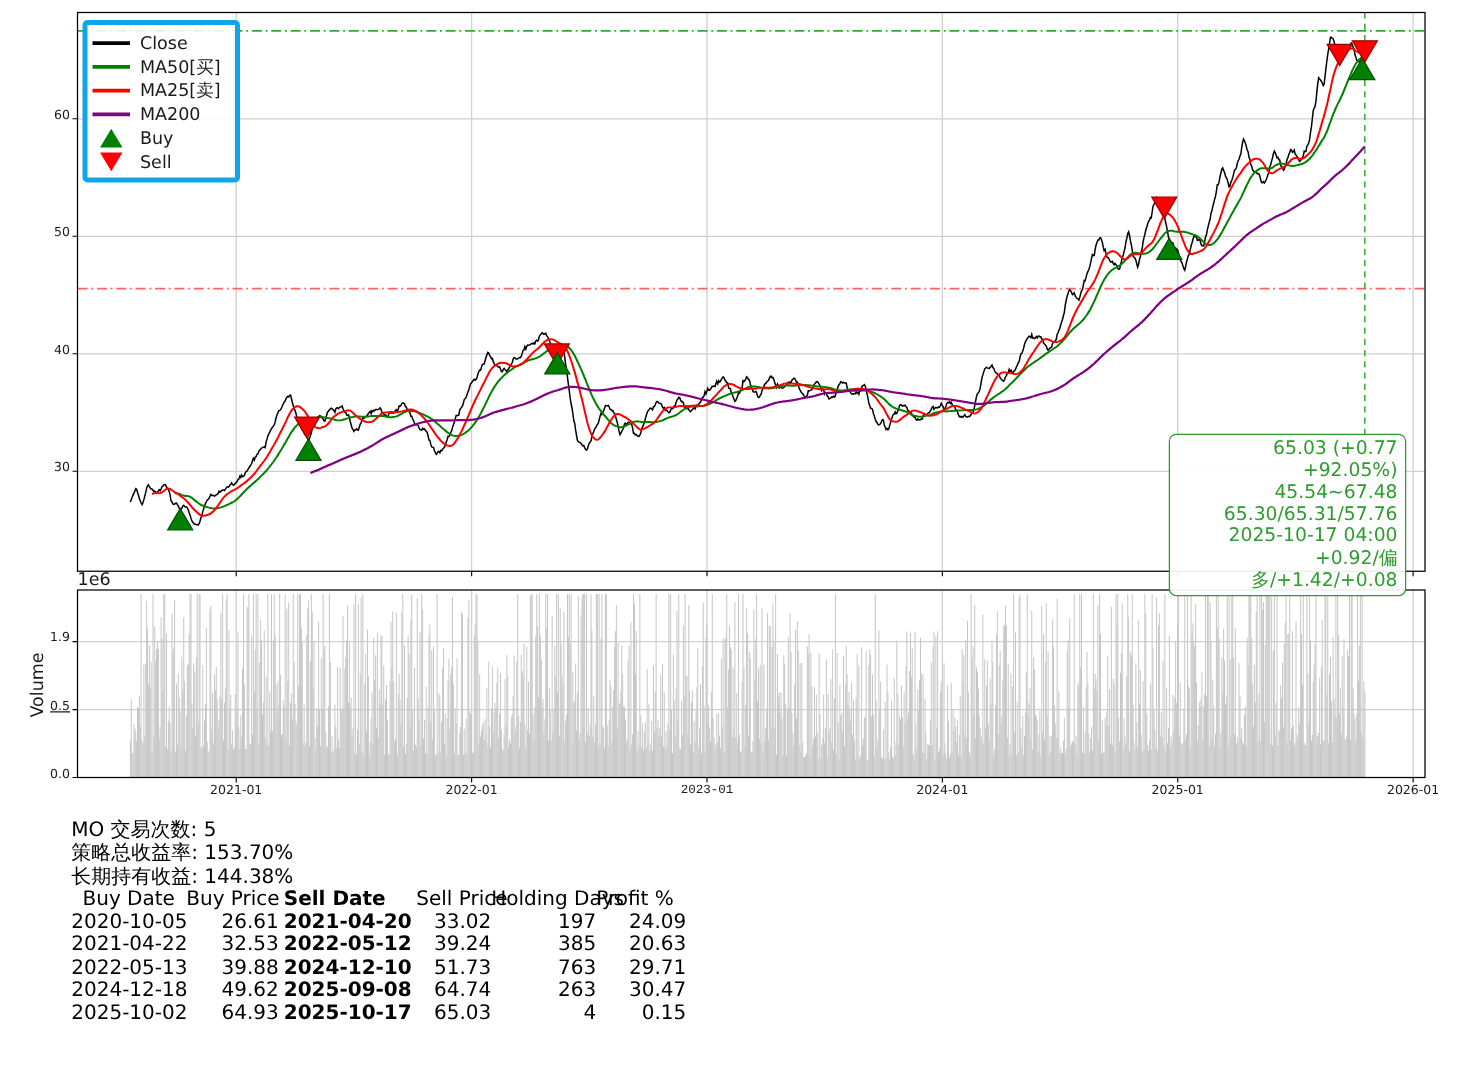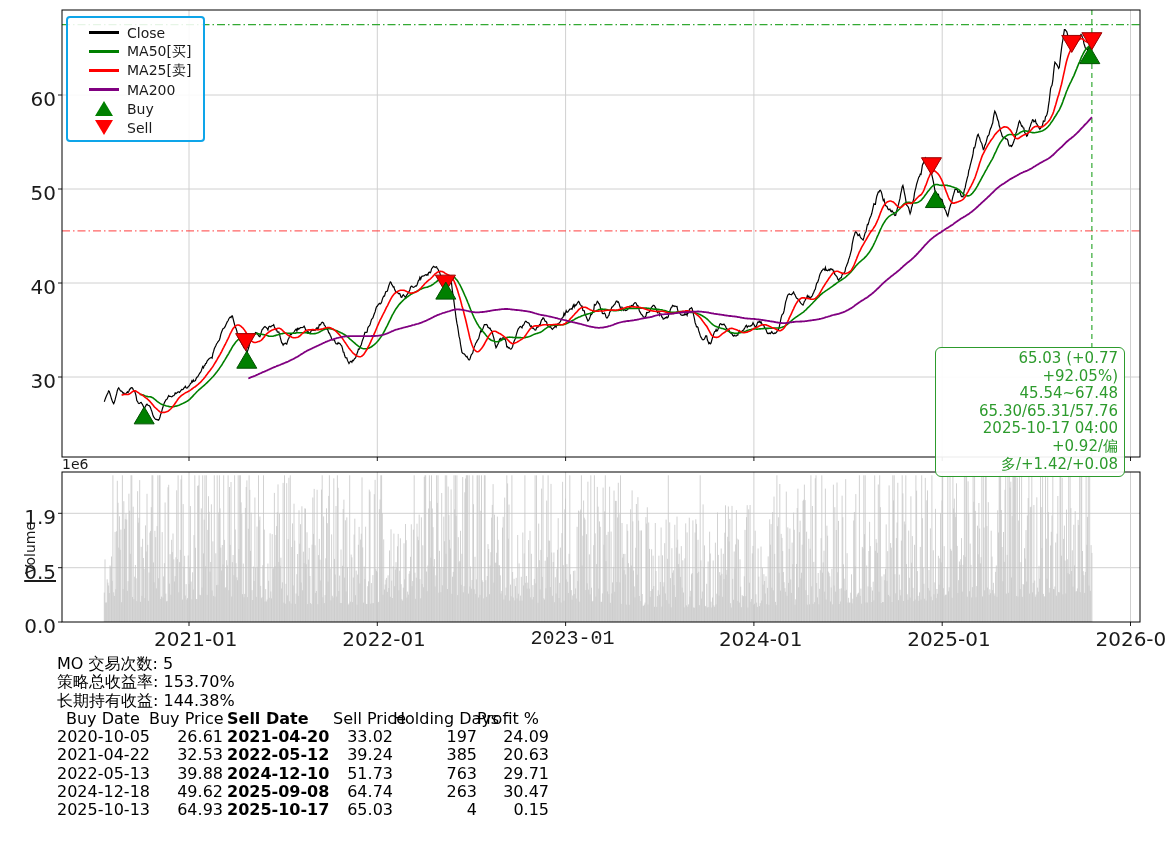--- a/index.html
+++ b/index.html
@@ -1,27 +1,27 @@
 <!DOCTYPE html>
 <html><head>
 <meta charset="utf-8">
 <style>
   html,body{margin:0;padding:0;background:#fff;}
   #fig{position:relative;width:1168px;height:852px;background:#fff;
        font-family:"DejaVu Sans","Liberation Sans",sans-serif;overflow:hidden;}
   #plot-svg{position:absolute;left:0;top:0;}
-  .ticklabel{position:absolute;font-size:20px;color:#1a1a1a;white-space:nowrap;}
+  .ticklabel{position:absolute;font-size:10px;color:#1a1a1a;white-space:nowrap;}
   .ytick{width:46px;text-align:right;}
   .xtick{width:70px;text-align:center;}
   #offset-text{position:absolute;left:62px;top:456px;font-size:14px;color:#1a1a1a;}
   #vol-ylabel{position:absolute;left:4px;top:540px;font-size:14px;color:#1a1a1a;
               transform:rotate(-90deg);transform-origin:center;}
   #legend{position:absolute;left:66px;top:16px;width:108px;
-          background:rgba(255,255,255,.88);border:2px solid #0ea5e9;border-radius:4px;
-          padding:5px 6px 3px 21px;z-index:5;}
+          background:rgba(255,255,255,.88);border:4px solid #0ea5e9;border-radius:4px;
+          padding:5px 6px 3px 4px;z-index:5;}
   .lgrow{display:flex;align-items:center;height:19px;font-size:14px;color:#1a1a1a;}
   .lgswatch{width:30px;display:flex;justify-content:center;align-items:center;margin-right:8px;flex:none;}
   .lgline{display:block;width:30px;height:2.4px;}
   #annotation{position:absolute;left:935px;top:347px;width:190px;
           border:1.5px solid #2d9b2d;border-radius:6px;background:rgba(255,255,255,.92);
           color:#2d9b2d;font-size:15px;line-height:17.6px;text-align:right;
           padding:2px 6px 3px 4px;z-index:6;box-sizing:border-box;}
   #stats{position:absolute;left:57px;top:620px;font-size:16px;line-height:18.3px;color:#000;margin-top:35px;}
   .trow{display:flex;}
   .trow span{display:block;box-sizing:border-box;white-space:nowrap;}
@@ -174,21 +174,21 @@
         </div>
         <div class="trow">
           <span class="c1">2024-12-18</span>
           <span class="c2">49.62</span>
           <span class="c3">2025-09-08</span>
           <span class="c4">64.74</span>
           <span class="c5">263</span>
           <span class="c6">30.47</span>
         </div>
         <div class="trow">
-          <span class="c1">2025-10-13</span>
+          <span class="c1">2025-10-02</span>
           <span class="c2">64.93</span>
           <span class="c3">2025-10-17</span>
           <span class="c4">65.03</span>
           <span class="c5">4</span>
           <span class="c6">0.15</span>
         </div>
       </div>
   </div>
 </div>
 

